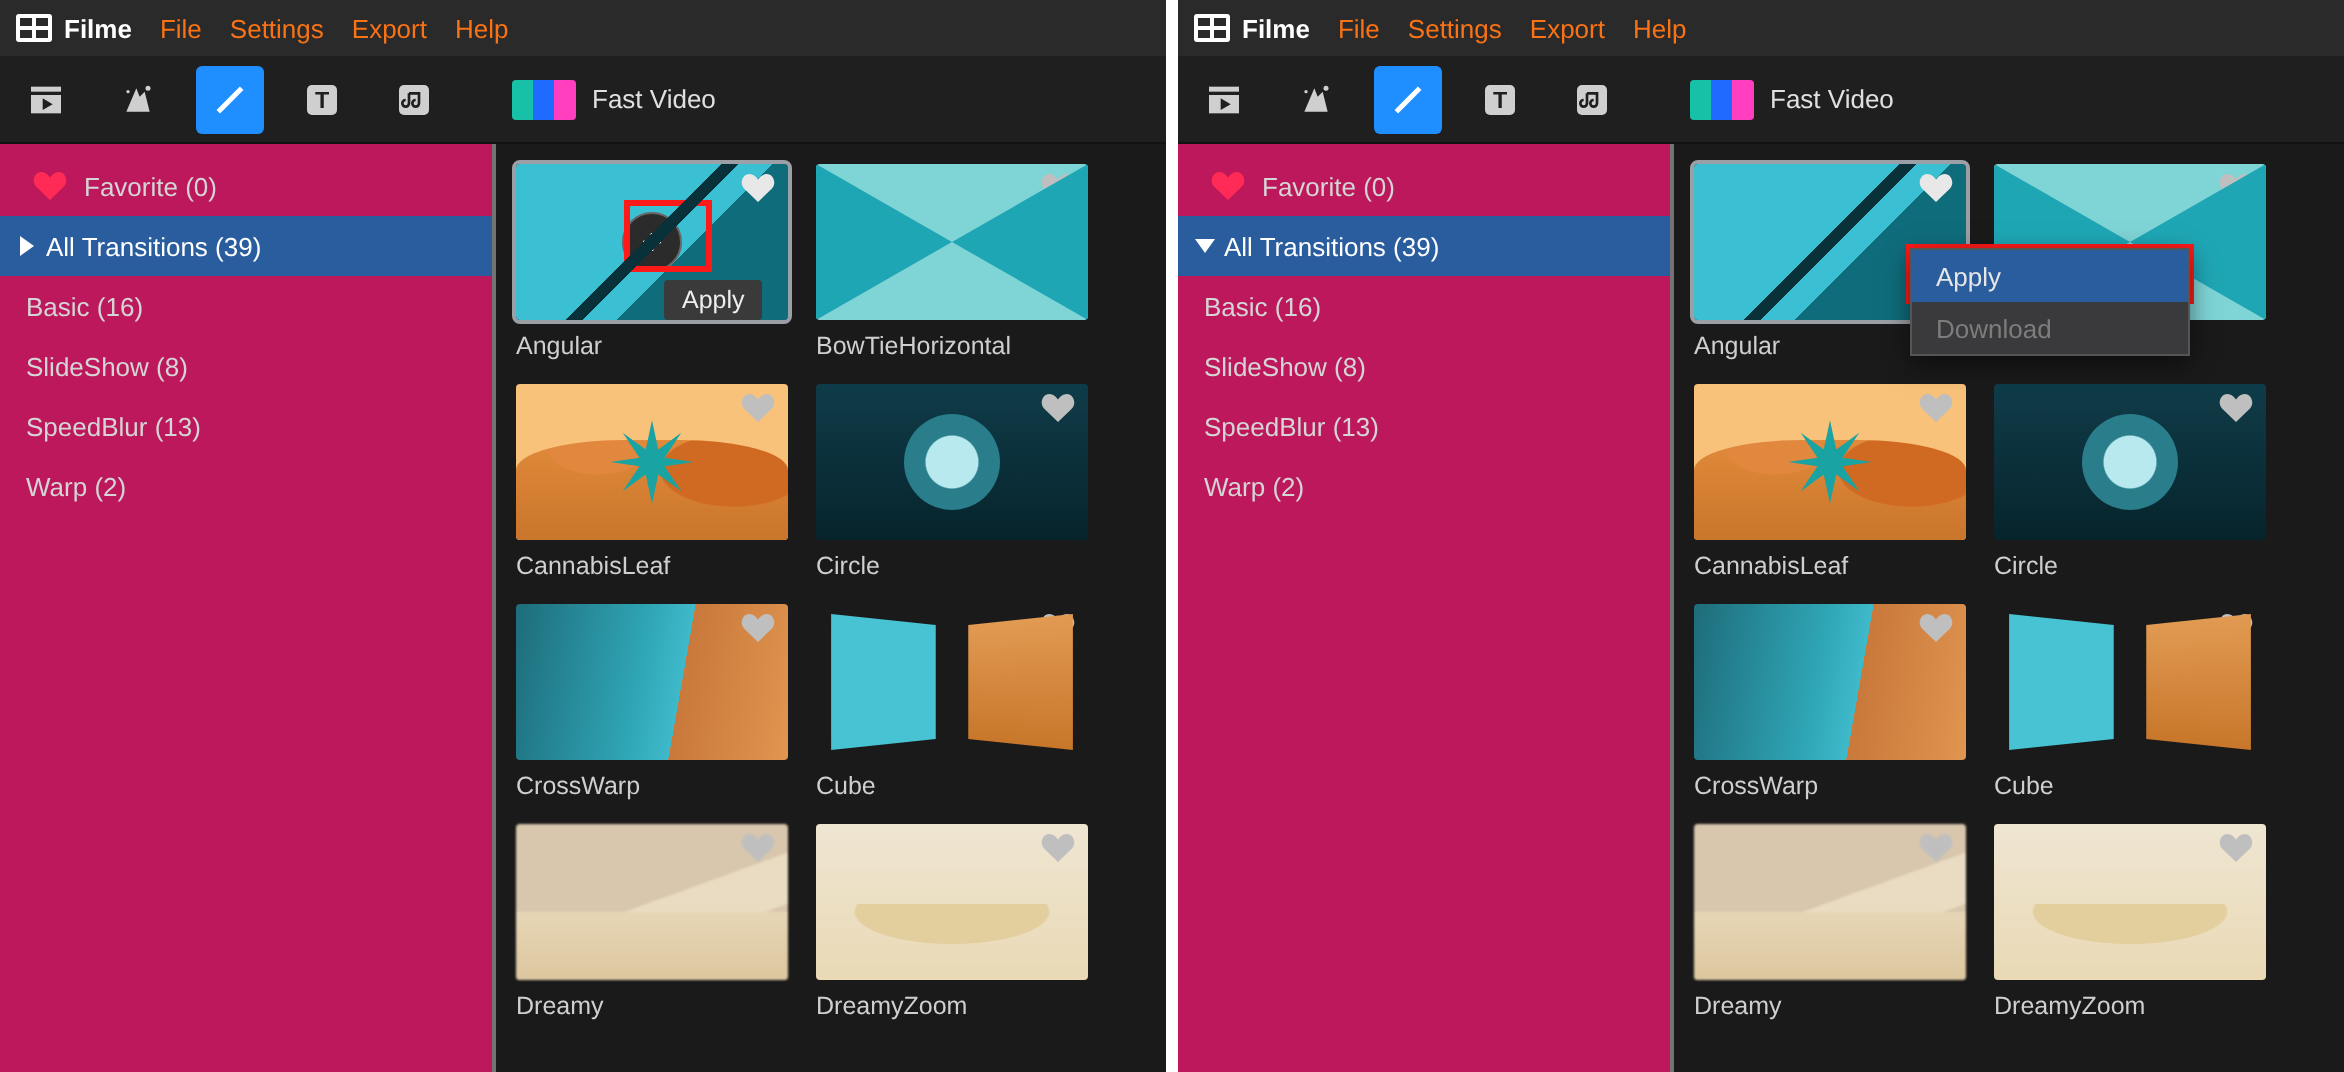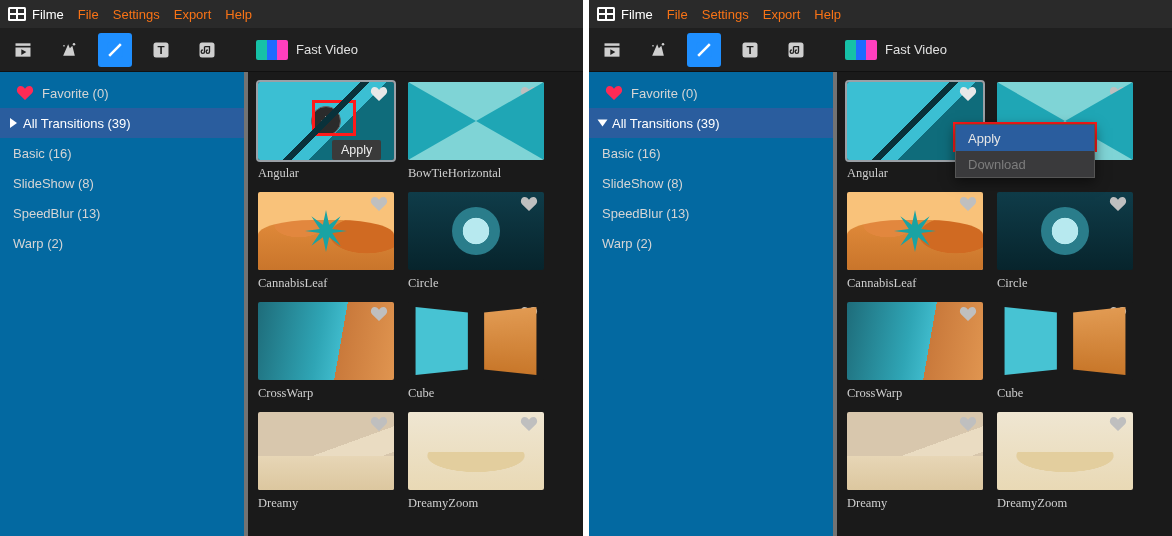--- a/index.html
+++ b/index.html
@@ -28,21 +28,21 @@
     background: #2a2a2a;
     display: flex;
     align-items: center;
     padding: 0 8px;
     gap: 14px;
   }
   .logo {
     display: flex;
     align-items: center;
     gap: 6px;
-    font-weight: 400;
+    font-weight: 700;
     color: #fff;
   }
   .logo-icon {
     width: 18px; height: 14px;
     display: inline-flex; align-items:center; justify-content:center;
   }
   .menubar .menu-item { color: #f97316; cursor: default; }
   
   .toolbar {
     height: 44px;
@@ -74,23 +74,23 @@
     background:#2a2a2a; border-radius:2px 2px 0 0;
     clip-path: polygon(0 0,100% 0,100% 40%,0 40%);
     display:none;
   }
   
   .body {
     flex:1; display:flex; overflow:hidden;
   }
   .sidebar {
     width: 248px;
-    background:#0369a1;
+    background:#be185d;
     padding-top:6px;
-    border-right:4px solid #737373;
+    border-right:2px solid #737373;
   }
   .side-item {
     height: 30px;
     display:flex; align-items:center;
     padding-left: 13px;
     color:#d5d5d5;
   }
   .side-item.fav { padding-left:16px; gap:8px; }
   .side-item.sel {
     background:#2a5d9e;
@@ -102,21 +102,21 @@
   .tri {
     width:0;height:0;border-top:5px solid transparent;border-bottom:5px solid transparent;border-left:7px solid #fff;
   }
   .tri.down { transform: rotate(90deg); }
   .grid {
     flex:1;
     padding: 10px 6px 0 10px;
     overflow:hidden;
   }
   .row { display:flex; gap:18px; margin-bottom:10px; }
-  .cardwrap { width:132px;font-family:Liberation Serif, serif; }
+  .cardwrap { width:132px; }
   .card {
     width:136px; height:78px; position:relative;
     border-radius:2px; overflow:hidden;
   }
   .card.sel { outline:2px solid #9aa0a6; }
   .label { margin-top:6px; color:#cfcfcf; font-size:12.5px; height:16px; overflow:hidden; }
   .heart-abs {
     position:absolute; top:4px; right:6px;
   }
   

